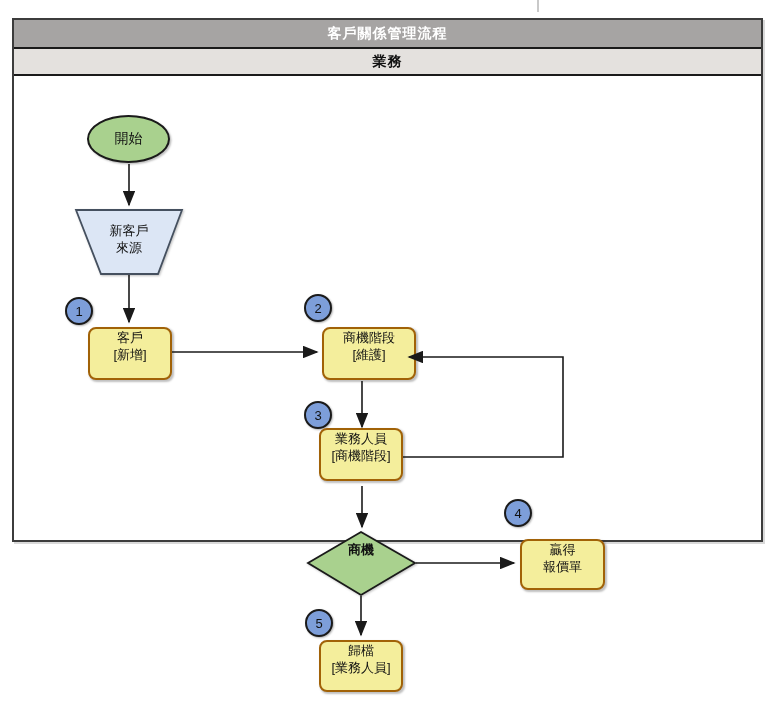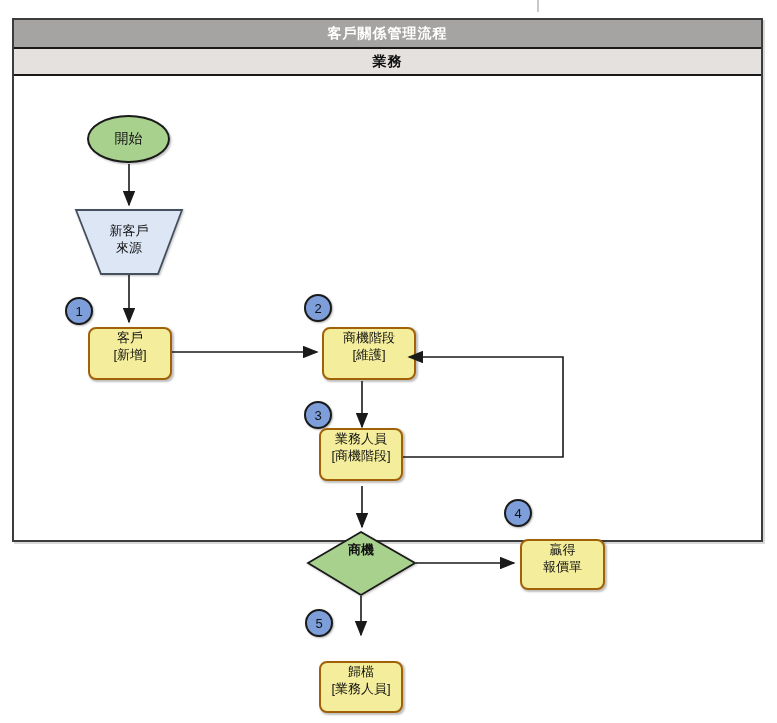--- a/index.html
+++ b/index.html
@@ -126,16 +126,16 @@
 <div class="pbox" style="left:319px;top:428px;width:84px;height:53px;">
   <div>業務人員</div>
   <div>[商機階段]</div>
 </div>
 
 <div class="pbox" style="left:520px;top:513px;width:85px;height:51px;margin-top:26px;">
   <div>贏得</div>
   <div>報價單</div>
 </div>
 
-<div class="pbox" style="left:319px;top:640px;width:84px;height:52px;margin-top:21px;">
+<div class="pbox" style="left:319px;top:640px;width:84px;height:52px;">
   <div>歸檔</div>
   <div>[業務人員]</div>
 </div>
 
 </body></html>

